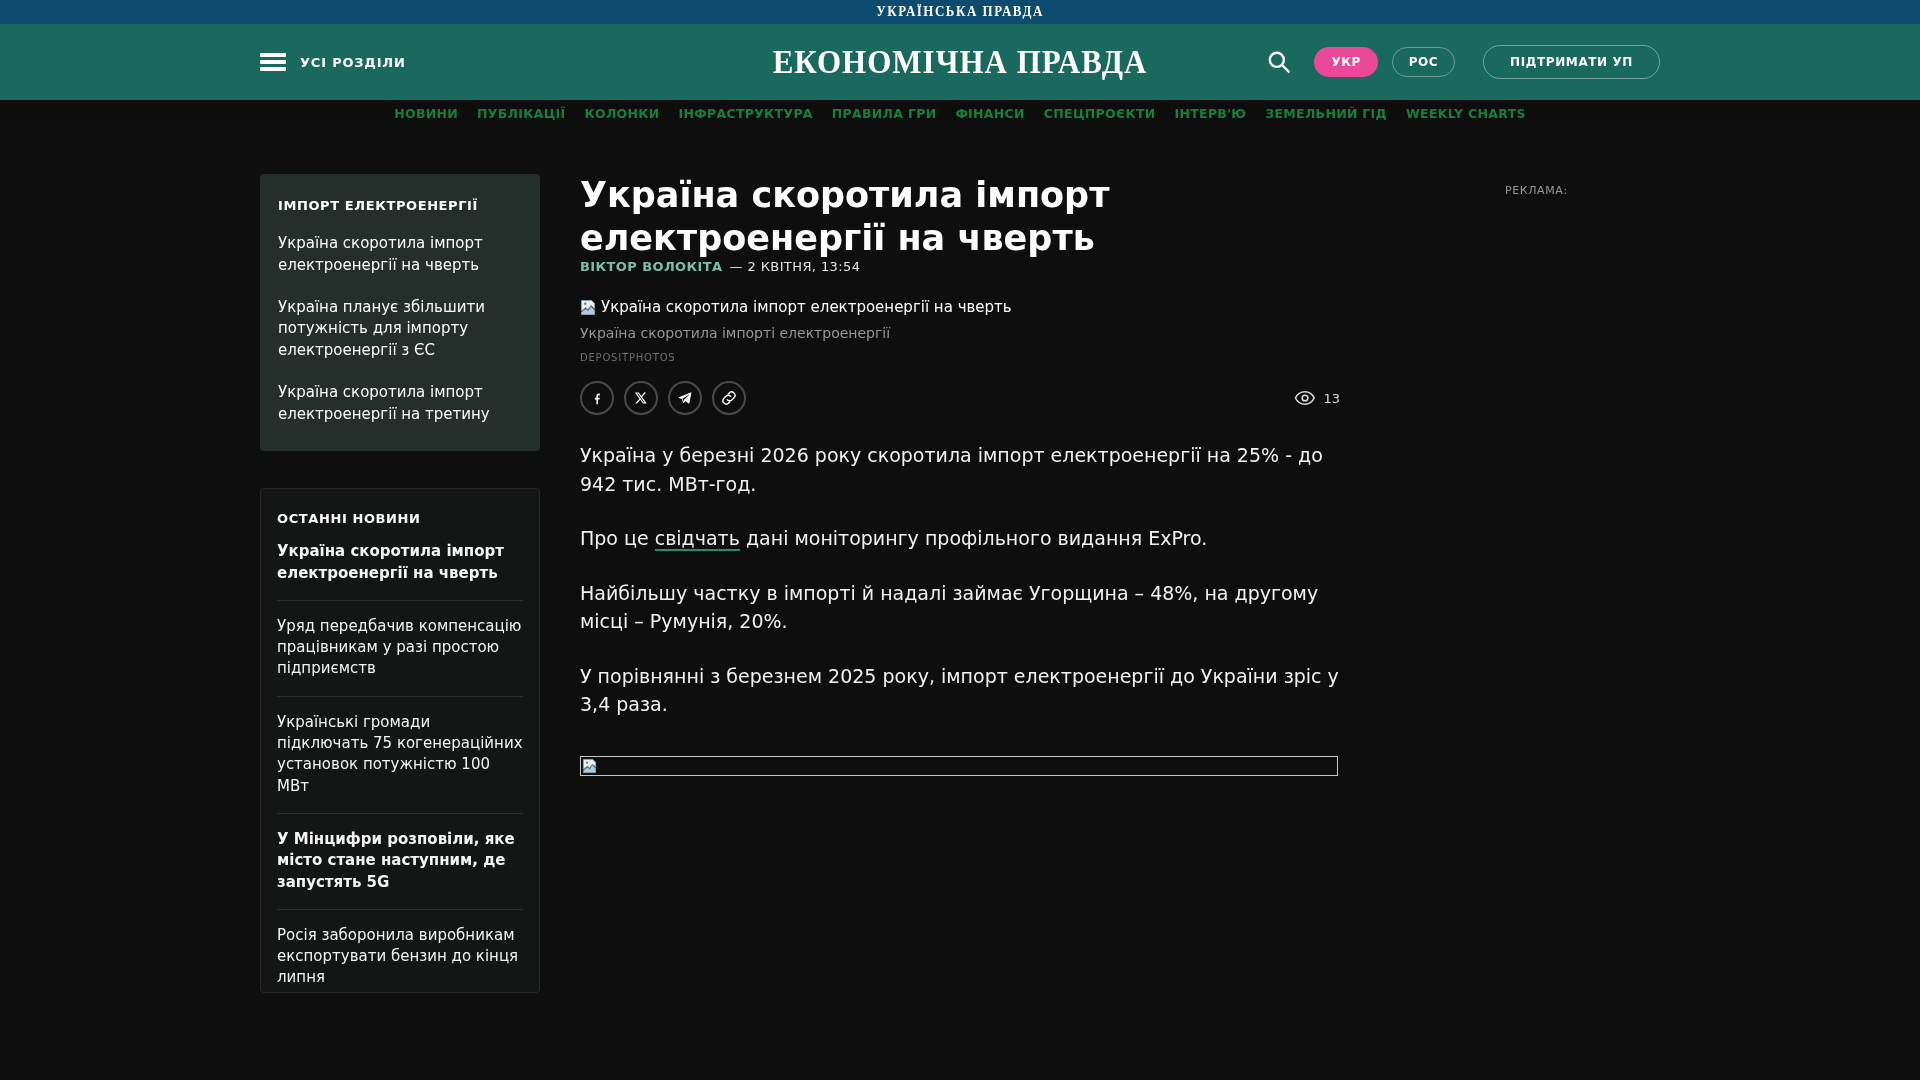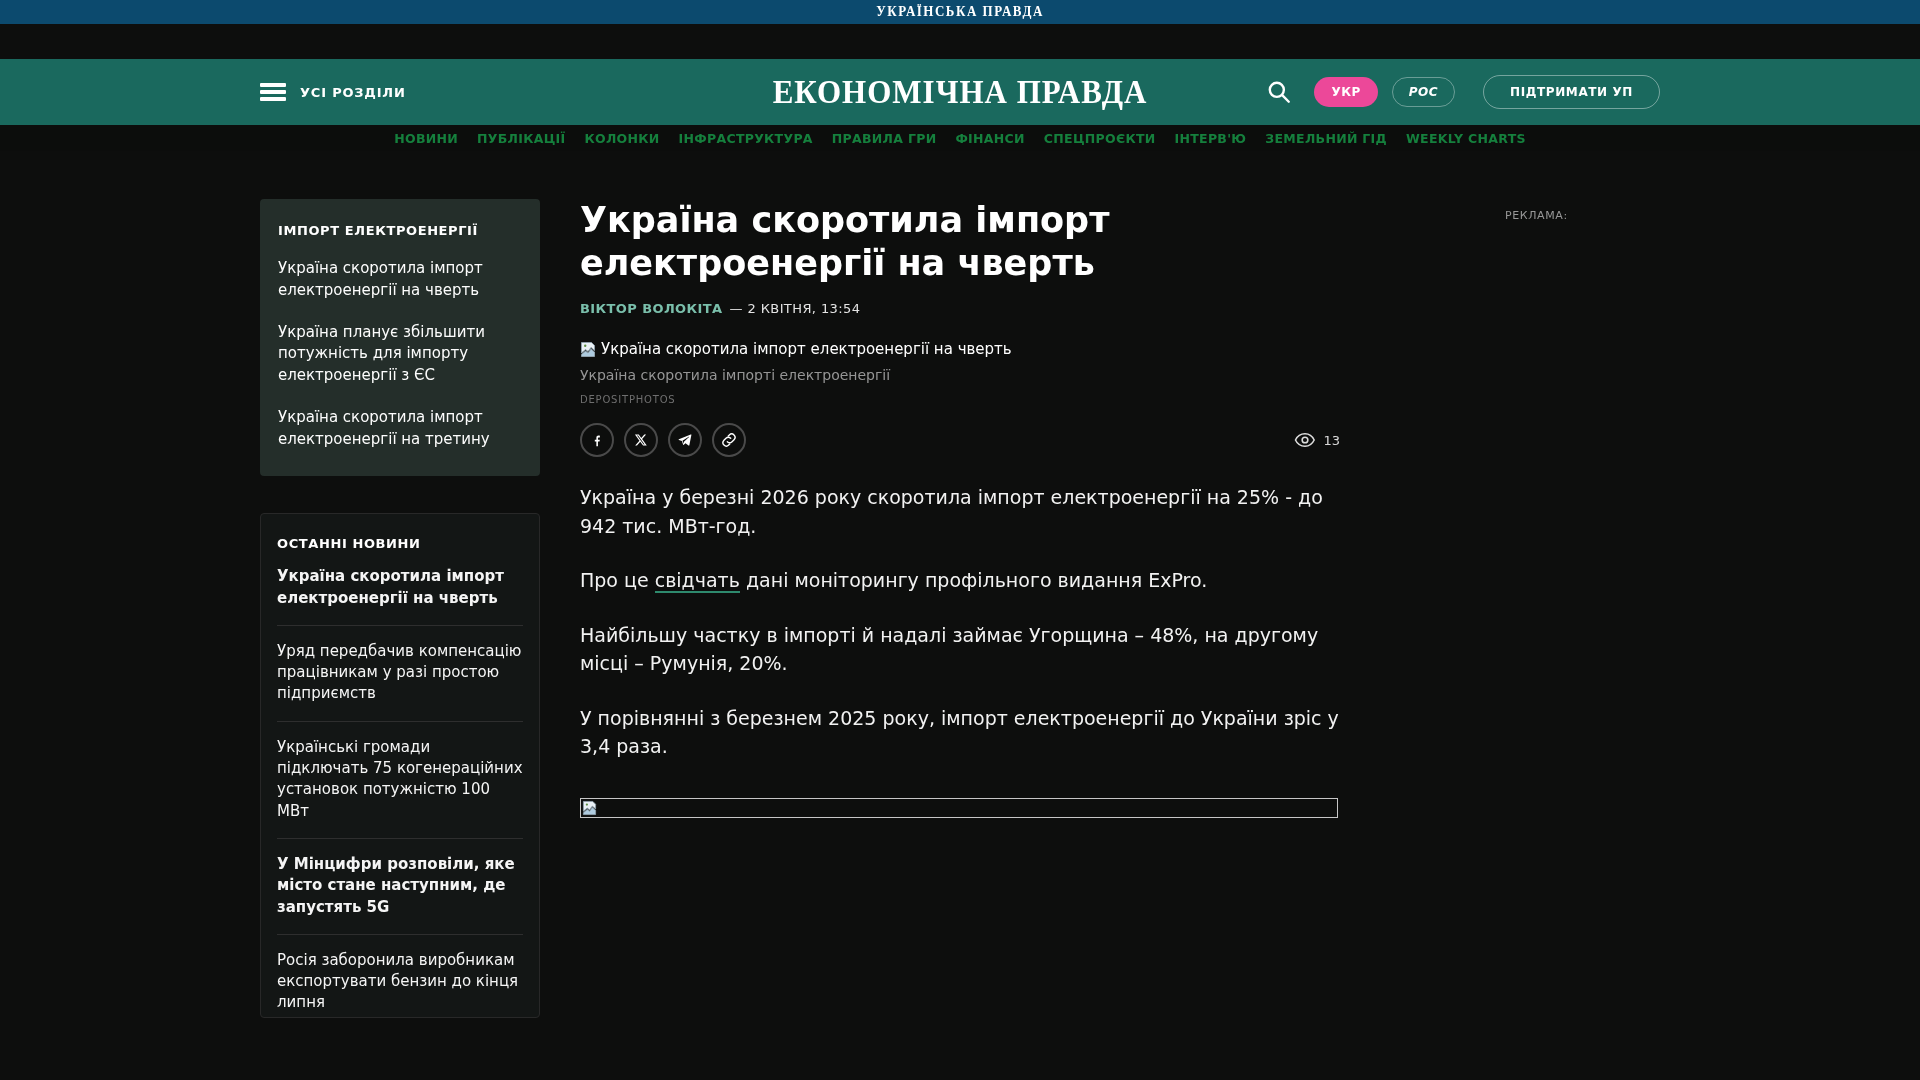--- a/index.html
+++ b/index.html
@@ -4,31 +4,31 @@
 <style>
   * { margin:0; padding:0; box-sizing:border-box; }
   html,body { width:1920px; height:1080px; overflow:hidden; }
   body { background:#0d0e0d; font-family:"DejaVu Sans","Liberation Sans",sans-serif; color:#f1f1f1; }
 
   
   .topbar { height:24px; background:#0c4a6e; display:flex; align-items:center; justify-content:center; }
   .topbar-brand { font-family:"Liberation Serif","DejaVu Serif",serif; font-weight:700; font-size:13px; color:#fff; letter-spacing:1.5px; transform:scaleY(1.05); }
 
   
-  .mainheader { height:66px; background:#1a695e; position:relative; display:flex; align-items:center;margin-top:35px; }
+  .mainheader { height:76px; background:#1a695e; position:relative; display:flex; align-items:center; }
   .header-left { position:absolute; left:260px; display:flex; align-items:center; gap:14px; cursor:pointer; }
   .burger { display:flex; flex-direction:column; gap:3px; }
   .burger span { width:26px; height:4px; background:#fff; border-radius:1px; }
   .menu-label { font-size:13px; font-weight:700; color:#fff; letter-spacing:.8px; }
   .header-logo { margin:0 auto; font-family:"Liberation Serif","DejaVu Serif",serif; font-weight:700; font-size:31px; color:#fff; letter-spacing:1px; transform:scaleY(1.1); cursor:pointer; }
   .header-right { position:absolute; right:260px; display:flex; align-items:center; gap:14px; }
   .search-btn { background:none; border:none; cursor:pointer; display:flex; margin-right:8px; }
   .pill { font-size:12px; font-weight:700; letter-spacing:.5px; color:#fff; padding:7px 16px; border-radius:15px; cursor:pointer; background:transparent; border:1px solid transparent; font-family:inherit; }
   .pill.active { background:#ec4899; }
-  .pill.outline { border-color:rgba(255,255,255,.35);font-style:italic; }
+  .pill.outline { border-color:rgba(255,255,255,.35); }
   .support-btn { margin-left:14px; background:transparent; border:1px solid rgba(255,255,255,.4); border-radius:17px; color:#fff; font-size:12px; font-weight:700; letter-spacing:.6px; padding:9px 26px; cursor:pointer; font-family:inherit; }
 
   
   .nav { height:26px; background:#0c0d0c; display:flex; align-items:center; justify-content:center; gap:19px; }
   .nav a { color:#15803d; text-decoration:none; font-size:12.5px; font-weight:700; letter-spacing:.3px; cursor:pointer; }
 
   
   .layout { display:flex; align-items:flex-start; padding:48px 0 0 260px; }
   .sidebar { width:280px; flex:none; }
   .article { width:760px; flex:none; margin-left:40px; }
@@ -40,21 +40,21 @@
   .rel-item { display:block; margin-top:20px; font-size:15px; line-height:1.45; color:#fdfdfd; text-decoration:none; cursor:pointer; }
 
   
   .box-latest { margin-top:37px; background:#131615; border:1px solid #282828; border-radius:4px; padding:22px 16px 0; height:505px; overflow:hidden; }
   .latest-item { display:block; padding:15px 0 16px; font-size:15px; line-height:1.42; color:#f5f5f5; text-decoration:none; cursor:pointer; }
   .latest-item + .latest-item { border-top:1px solid #2e2e2e; }
   .latest-item.em { font-weight:700; }
 
   
   .article h1 { font-size:35px; font-weight:700; line-height:1.22; color:#fff; max-width:560px; }
-  .byline { margin-top:17px; font-size:13px; display:flex; gap:7px; align-items:baseline; }
+  .byline { font-size:13px; display:flex; gap:7px; align-items:baseline; }
   .byline .author { color:#7abfab; font-weight:700; letter-spacing:.4px; text-decoration:none; cursor:pointer; }
   .byline .date { color:#e4e4e4; letter-spacing:.4px; }
 
   .hero-broken { margin-top:24px; display:flex; align-items:center; gap:5px; }
   .hero-broken span { font-size:15px; color:#fff; }
   .caption { margin-top:9px; font-size:14px; color:#969696; }
   .credit { margin-top:11px; font-size:10px; color:#6f6f6f; letter-spacing:.8px; }
 
   .share-row { margin-top:18px; display:flex; align-items:center; }
   .share-icons { display:flex; gap:10px; }

